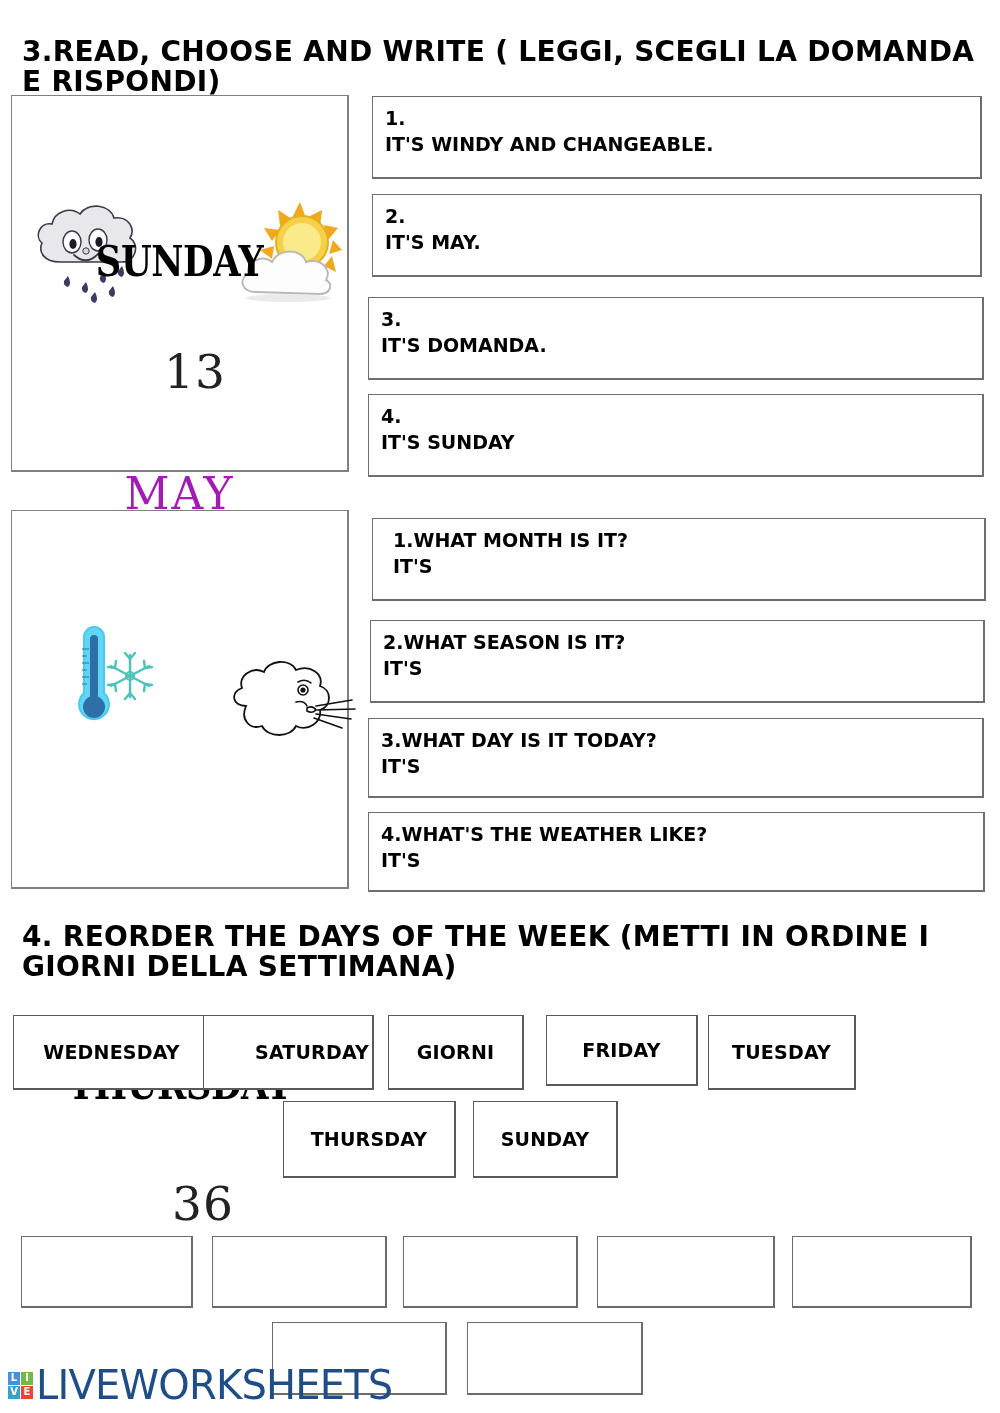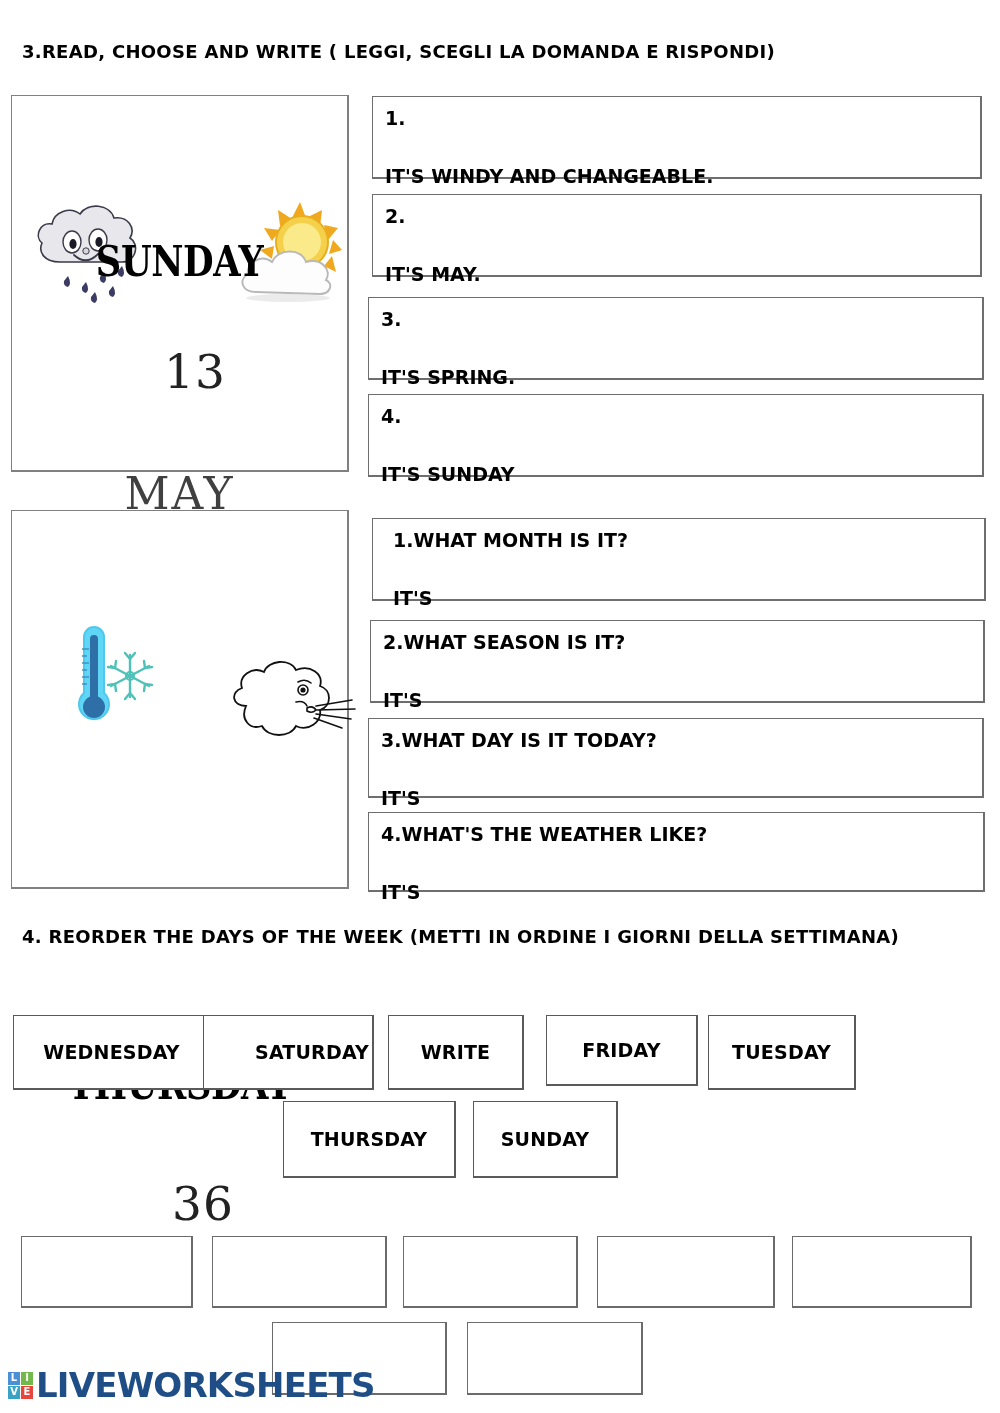--- a/index.html
+++ b/index.html
@@ -19,21 +19,21 @@
     position: relative;
     width: 1000px;
     height: 1413px;
   }
 
   
   .heading {
     position: absolute;
     font-family: "DejaVu Sans", sans-serif;
     font-weight: bold;
-    font-size: 18px;
+    font-size: 28px;
     letter-spacing: 0.3px;
     color: #000000;
     line-height: 30px;
     white-space: pre-wrap;
   }
   #heading-3 { left: 22px; top: 37px; width: 960px; }
   #heading-4 { left: 22px; top: 922px; width: 950px; }
 
   
   .calendar-card {
@@ -68,21 +68,21 @@
     letter-spacing: 1px;
   }
   #cal-date-1 { left: 152px; top: 248px; text-align: right; }
   #cal-date-2 { left: 160px; top: 665px; }
 
   .cal-month {
     position: absolute;
     left: 0; right: 0;
     text-align: center;
     font-family: "DejaVu Serif", serif;
-    color: #404040;
+    color: #a21caf;
     letter-spacing: 2px;
   }
   #cal-month-1 { top: 372px; font-size: 44px; }
   #cal-month-2 { top: 779px; font-size: 39px; }
 
   .weather-icon {
     position: absolute;
   }
 
   
@@ -94,21 +94,21 @@
     border-bottom-width: 2px;
     background: #ffffff;
     padding: 8px 10px 0 12px;
     font-family: "DejaVu Sans", sans-serif;
     font-weight: bold;
     font-size: 19px;
     color: #000000;
     line-height: 26px;
   }
   .qbox .line1 { display: block; }
-  .qbox .line2 { display: block; margin-top: 32px; }
+  .qbox .line2 { display: block; }
 
   
   .word-tile {
     position: absolute;
     box-sizing: border-box;
     border: 1px solid #5a5a5a;
     border-right-width: 2px;
     border-bottom-width: 2px;
     background: #ffffff;
     display: flex;
@@ -156,22 +156,22 @@
     font-size: 10px;
     color: #ffffff;
     line-height: 1;
   }
   .lm-l { background: #4b8fd4; }
   .lm-i { background: #72b84b; }
   .lm-v { background: #3aa3c4; }
   .lm-e { background: #e8453c; }
   #logo-text {
     font-family: "DejaVu Sans", sans-serif;
-    font-weight: bold;
-    font-size: 34px;
+    font-weight: normal;
+    font-size: 40px;
     letter-spacing: -0.8px;
     color: #1f4e87;
   }
 </style>
 </head>
 <body>
 
 <div class="page">
 
   <div class="heading" id="heading-3">3.READ, CHOOSE AND WRITE ( LEGGI, SCEGLI LA DOMANDA E RISPONDI)</div>
@@ -224,21 +224,21 @@
   <div class="qbox" style="left:372px; top:96px; width:610px; height:83px;">
     <span class="line1">1.</span>
     <span class="line2">IT'S WINDY AND CHANGEABLE.</span>
   </div>
   <div class="qbox" style="left:372px; top:194px; width:610px; height:83px;">
     <span class="line1">2.</span>
     <span class="line2">IT'S MAY.</span>
   </div>
   <div class="qbox" style="left:368px; top:297px; width:616px; height:83px;">
     <span class="line1">3.</span>
-    <span class="line2">IT'S SPRING.</span>
+    <span class="line2">IT'S DOMANDA.</span>
   </div>
   <div class="qbox" style="left:368px; top:394px; width:616px; height:83px;">
     <span class="line1">4.</span>
     <span class="line2">IT'S SUNDAY</span>
   </div>
 
   <div class="calendar-card" id="calendar-card-2">
     <svg class="weather-icon" style="left:48px; top:110px;" width="100" height="110" viewBox="0 0 100 110">
       <g>
         <path d="M24 16 a10 10 0 0 1 20 0 v56 a15 15 0 1 1 -20 0 z" fill="#5fd6f5" stroke="#4fc8ee" stroke-width="2"></path>
@@ -307,21 +307,21 @@
 
   <div class="heading" id="heading-4">4. REORDER THE DAYS OF THE WEEK (METTI IN ORDINE I GIORNI DELLA SETTIMANA)</div>
 
   <div class="word-tile" style="left:13px; top:1015px; width:198px; height:75px;">
     <span>WEDNESDAY</span>
   </div>
   <div class="word-tile" style="left:203px; top:1015px; width:171px; height:75px;padding-left:48px;">
     <span>SATURDAY</span>
   </div>
   <div class="word-tile" style="left:388px; top:1015px; width:136px; height:75px;">
-    <span>WRITE</span>
+    <span>GIORNI</span>
   </div>
   <div class="word-tile" style="left:546px; top:1015px; width:152px; height:71px;">
     <span>FRIDAY</span>
   </div>
   <div class="word-tile" style="left:708px; top:1015px; width:148px; height:75px;">
     <span>TUESDAY</span>
   </div>
 
   <div class="word-tile" style="left:283px; top:1101px; width:173px; height:77px;">
     <span>THURSDAY</span>

